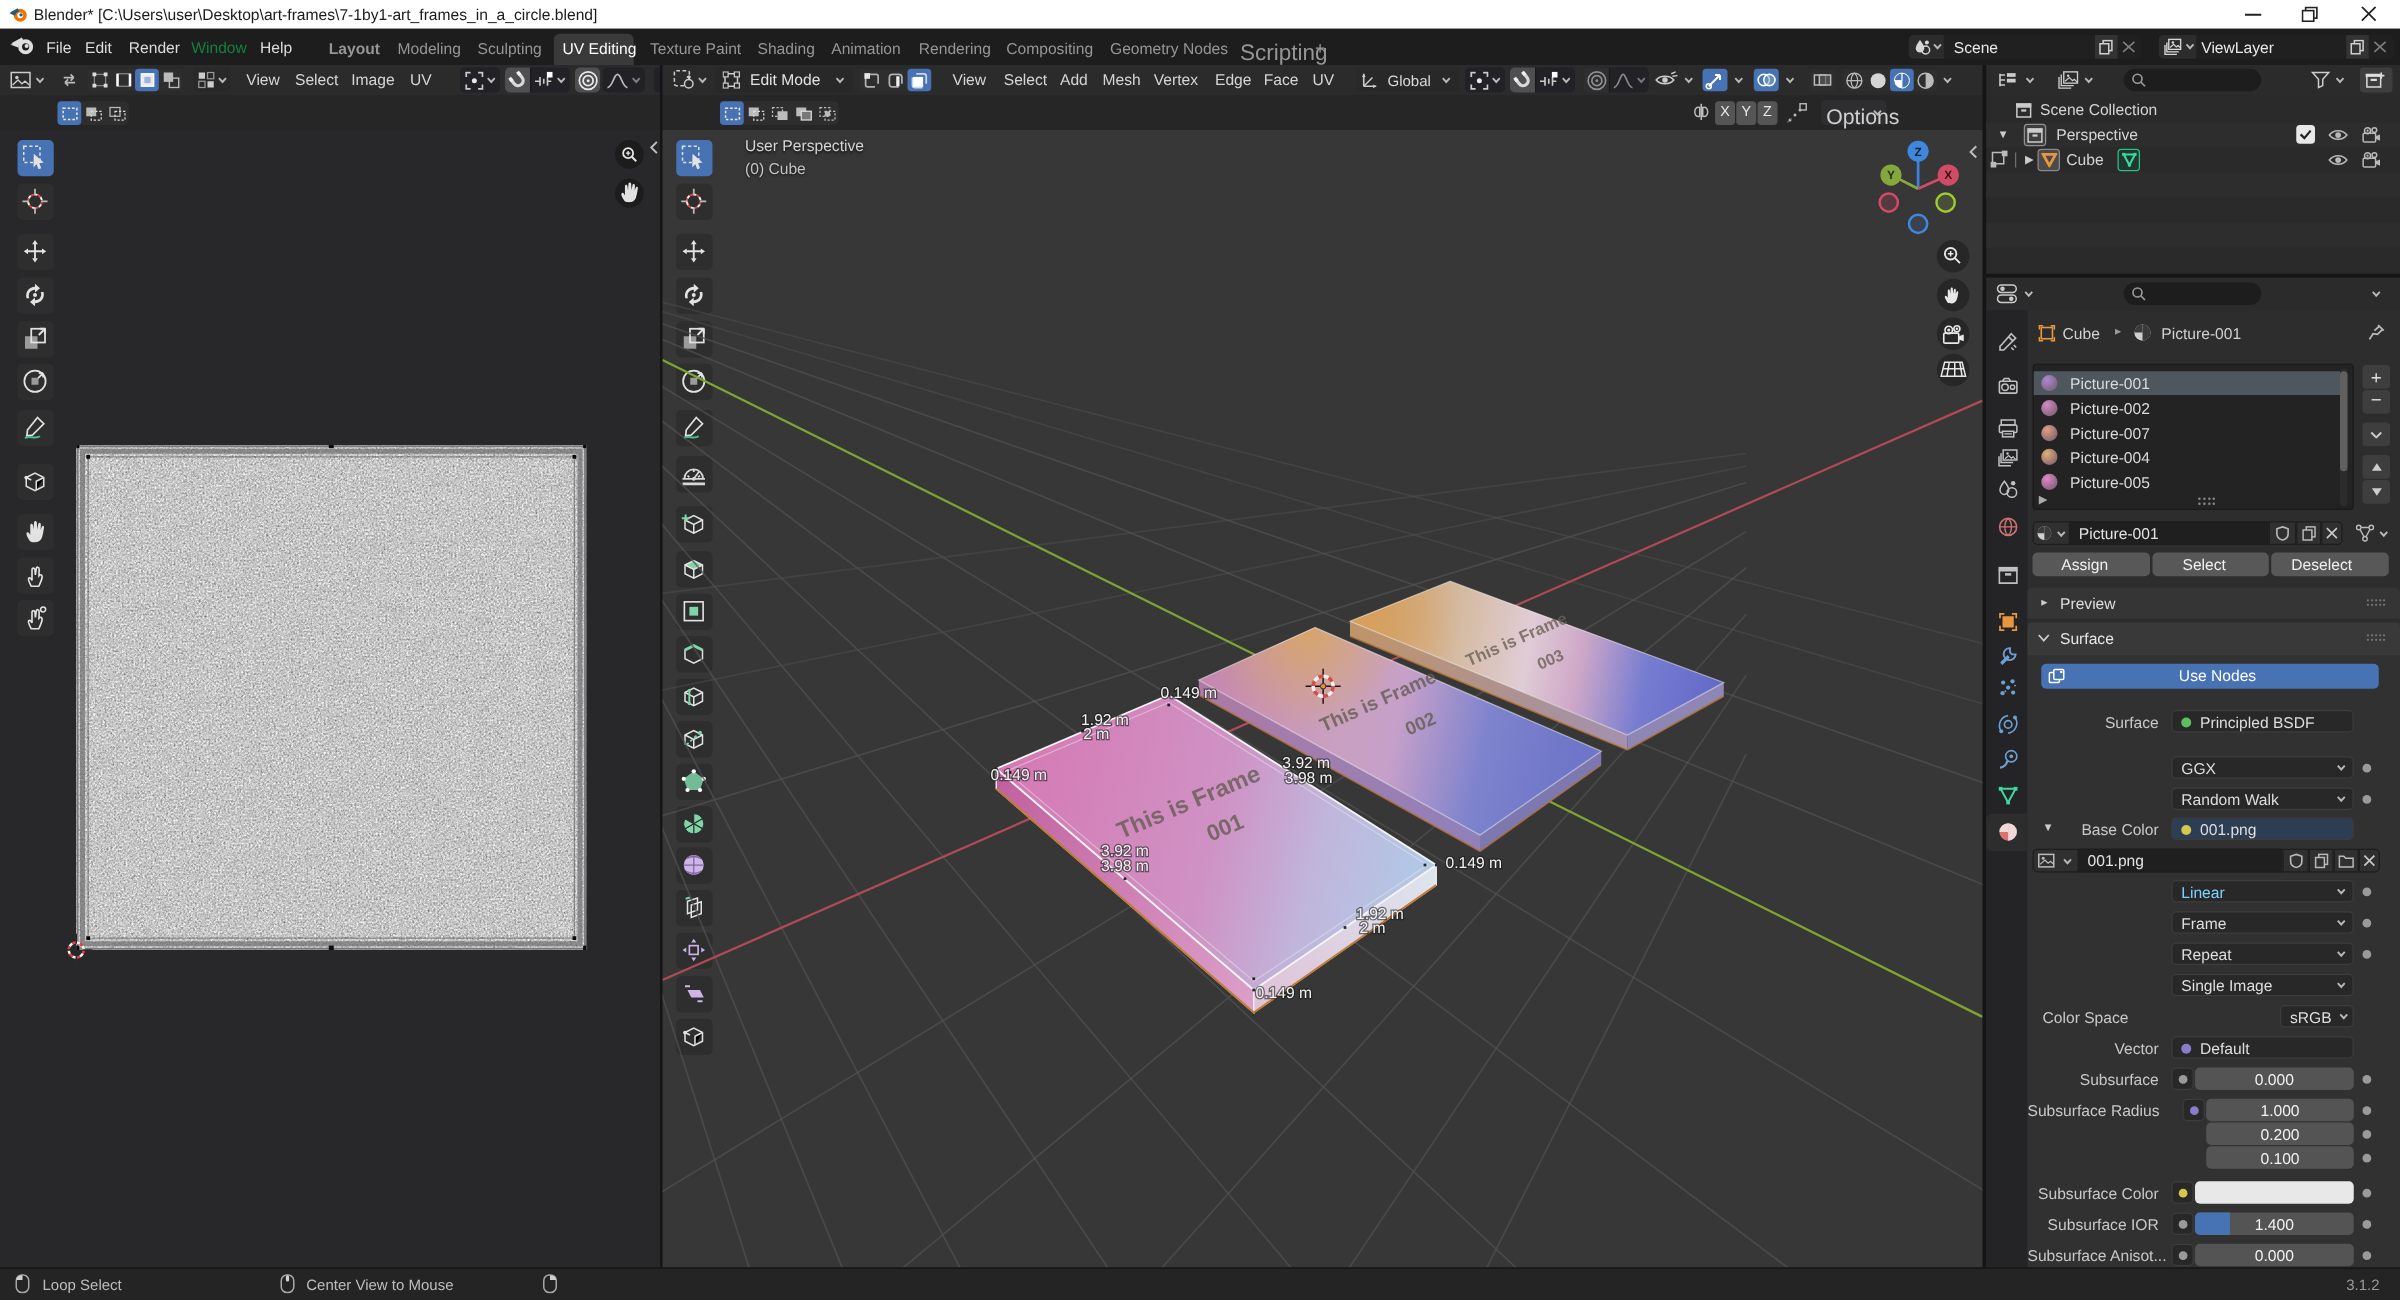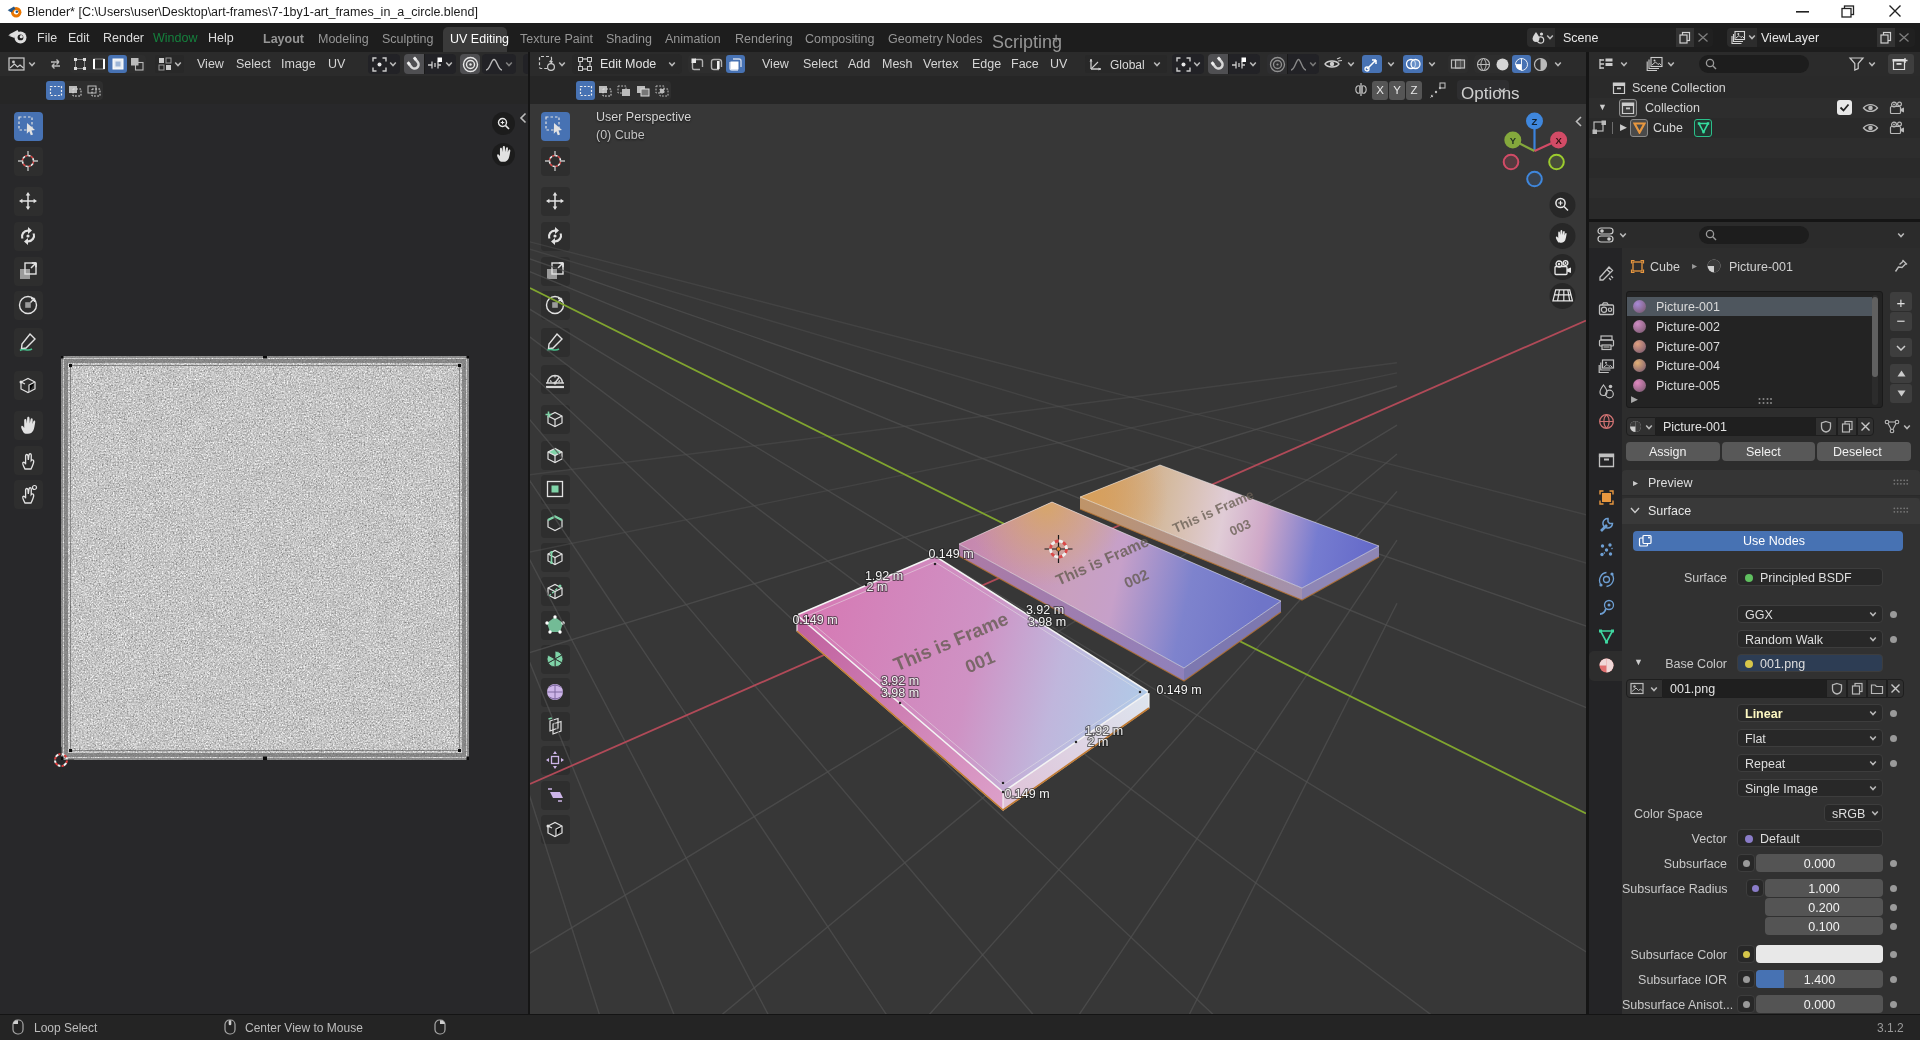--- a/index.html
+++ b/index.html
@@ -871,21 +871,21 @@
     <rect x="5" y="6.5" width="4" height="1.8" fill="#ccc"></rect>
   </svg>
 <div class="t" style="left:1632px;top:82px;font-size:12.5px;color:#d4d4d4;font-weight:normal;">Scene Collection</div>
 <div class="t" style="left:1598px;top:103px;font-size:9px;color:#ccc">▼</div>
 <div class="a" style="left:1619px;top:99px;width:18px;height:18px;background:#3e3e3e;border-radius:3px;border:1px solid #909090"></div>
 <svg class="a" style="left:1621px;top:101px" width="14" height="14" viewBox="0 0 14 14">
     <path d="M1.5 4.5 L12.5 4.5 L12.5 12.5 L1.5 12.5 Z" fill="none" stroke="#ccc" stroke-width="1.2"></path>
     <rect x="0.8" y="1.5" width="12.4" height="3" fill="#ccc"></rect>
     <rect x="5" y="6.5" width="4" height="1.8" fill="#ccc"></rect>
   </svg>
-<div class="t" style="left:1645px;top:102px;font-size:12.5px;color:#d4d4d4;font-weight:normal;">Collection</div>
+<div class="t" style="left:1645px;top:102px;font-size:12.5px;color:#d4d4d4;font-weight:normal;">Perspective</div>
 <div class="a" style="left:1837px;top:100px;width:15px;height:15px;background:#e8e8e8;border-radius:3px;"></div>
 <svg class="a" style="left:1839px;top:102px" width="11" height="11" viewBox="0 0 11 11">
     <path d="M1.5 5.5 L4.5 8.5 L9.5 2.5" stroke="#222" stroke-width="1.8" fill="none"></path>
   </svg>
 <svg class="a" style="left:1862px;top:101px" width="17" height="14" viewBox="0 0 17 14">
     <path d="M1.5 7 C5 2.5 12 2.5 15.5 7 C12 11.5 5 11.5 1.5 7 Z" fill="none" stroke="#b8b8b8" stroke-width="1.3"></path>
     <circle cx="8.5" cy="7" r="2.3" fill="#b8b8b8"></circle>
   </svg>
 <svg class="a" style="left:1889px;top:101px" width="16" height="14" viewBox="0 0 16 14">
     <circle cx="5" cy="3.5" r="2.4" fill="none" stroke="#b8b8b8" stroke-width="1.2"></circle>
@@ -1205,27 +1205,27 @@
   </svg>
 <div class="a" style="left:1867px;top:679px;width:20px;height:19px;background:#303030;border:1px solid #1e1e1e"></div>
 <svg class="a" style="left:1870px;top:682px" width="14" height="13" viewBox="0 0 14 13">
     <path d="M1.5 11.5 L1.5 3 L5 3 L6.5 4.5 L12.5 4.5 L12.5 11.5 Z" fill="none" stroke="#b8b8b8" stroke-width="1.2"></path>
   </svg>
 <div class="a" style="left:1887px;top:679px;width:17px;height:19px;background:#303030;border-radius:0 4px 4px 0;border:1px solid #1e1e1e"></div>
 <svg class="a" style="left:1890px;top:683px" width="11" height="11" viewBox="0 0 11 11">
     <path d="M1.5 1.5 L9.5 9.5 M9.5 1.5 L1.5 9.5" stroke="#c8c8c8" stroke-width="1.4"></path>
   </svg>
 <div class="a" style="left:1737px;top:704px;width:146px;height:18px;background:#282828;border-radius:4px;border:1px solid #3d3d3d"></div>
-<div class="t" style="left:1745px;top:708px;font-size:12.5px;color:#fef9c3;font-weight:bold;">Linear</div>
+<div class="t" style="left:1745px;top:708px;font-size:12.5px;color:#7dd3fc;font-weight:normal;">Linear</div>
 <svg class="a" style="left:1869px;top:709.5px" width="8" height="7" viewBox="0 0 8 7">
     <path d="M1.2 1.5 L4 4.6 L6.8 1.5" stroke="#b8b8b8" stroke-width="1.5" fill="none"></path>
   </svg>
 <div class="a" style="left:1890px;top:709.5px;width:7px;height:7px;border-radius:50%;background:#9a9a9a"></div>
 <div class="a" style="left:1737px;top:729px;width:146px;height:18px;background:#282828;border-radius:4px;border:1px solid #3d3d3d"></div>
-<div class="t" style="left:1745px;top:733px;font-size:12.5px;color:#dedede;font-weight:normal;">Flat</div>
+<div class="t" style="left:1745px;top:733px;font-size:12.5px;color:#dedede;font-weight:normal;">Frame</div>
 <svg class="a" style="left:1869px;top:734.5px" width="8" height="7" viewBox="0 0 8 7">
     <path d="M1.2 1.5 L4 4.6 L6.8 1.5" stroke="#b8b8b8" stroke-width="1.5" fill="none"></path>
   </svg>
 <div class="a" style="left:1890px;top:734.5px;width:7px;height:7px;border-radius:50%;background:#9a9a9a"></div>
 <div class="a" style="left:1737px;top:754px;width:146px;height:18px;background:#282828;border-radius:4px;border:1px solid #3d3d3d"></div>
 <div class="t" style="left:1745px;top:758px;font-size:12.5px;color:#dedede;font-weight:normal;">Repeat</div>
 <svg class="a" style="left:1869px;top:759.5px" width="8" height="7" viewBox="0 0 8 7">
     <path d="M1.2 1.5 L4 4.6 L6.8 1.5" stroke="#b8b8b8" stroke-width="1.5" fill="none"></path>
   </svg>
 <div class="a" style="left:1890px;top:759.5px;width:7px;height:7px;border-radius:50%;background:#9a9a9a"></div>

